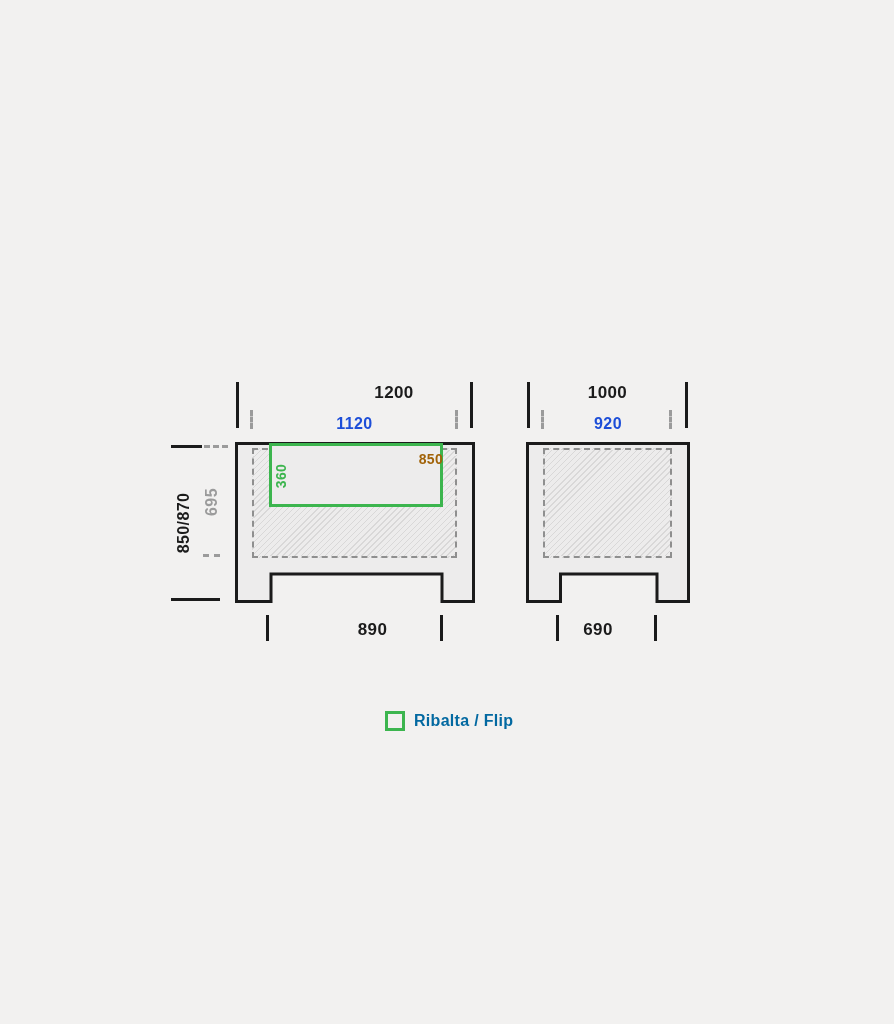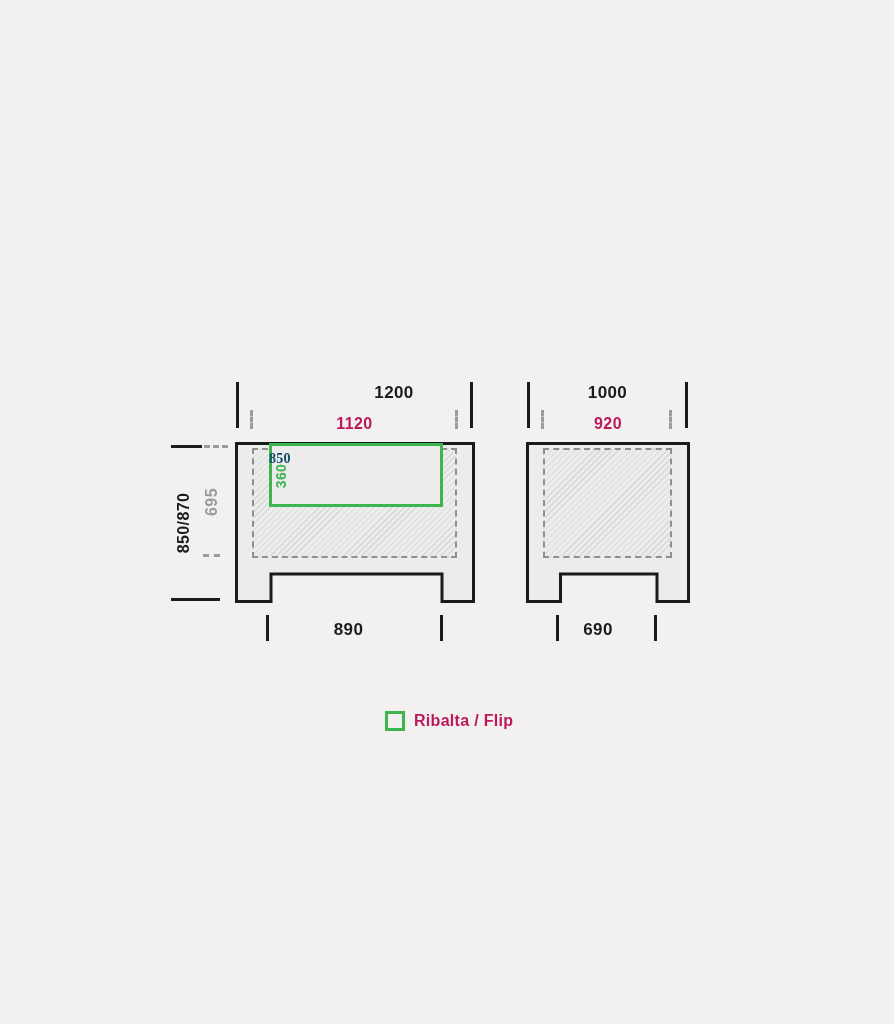--- a/index.html
+++ b/index.html
@@ -26,21 +26,21 @@
 
   
   .dim-label {
     position: absolute;
     text-align: center;
     font-weight: 700;
     font-size: 17px;
     color: #1b1b1b;
     letter-spacing: 0.4px;
   }
-  .dim-label.gray { color: #be185d; font-size: 16px; }
+  .dim-label.gray { color: #1d4ed8; font-size: 16px; }
   .rot {
     position: absolute;
     transform: translate(-50%, -50%) rotate(-90deg);
     white-space: nowrap;
     font-weight: 700;
     font-size: 16px;
     color: #1b1b1b;
     letter-spacing: 0.4px;
   }
   .rot.gray { color: #9b9b9b; }
@@ -61,41 +61,40 @@
 
   
   .flip-rect {
     position: absolute;
     box-sizing: border-box;
     border: 3px solid #3cb54e;
     background: #edecec;
   }
   .flip-width-label {
     position: absolute;
-    text-align: left;
+    text-align: right;
     font-weight: 700;
     font-size: 14px;
-    color: #0c4a6e;
+    color: #a16207;
     letter-spacing: 0.3px;
-    font-family: Liberation Serif, serif;
   }
 
   
   .legend-swatch {
     position: absolute;
     box-sizing: border-box;
     width: 20px; height: 20px;
     border: 3px solid #3cb54e;
     background: #f1f0ef;
   }
   .legend-label {
     position: absolute;
     font-weight: 700;
     font-size: 16px;
-    color: #be185d;
+    color: #0369a1;
     letter-spacing: 0.3px;
     line-height: 20px;
   }
   svg { display: block; }
 </style>
 </head>
 <body>
 
 <div id="canvas">
 
@@ -121,21 +120,21 @@
 
     <div class="line-h" style="left:171px; top:445px; width:31px;"></div>
     <div class="dash-h" style="left:204px; top:445px; width:24px;"></div>
     <div class="dash-h" style="left:203px; top:554px; width:17px;"></div>
     <div class="line-h" style="left:171px; top:598px; width:49px;"></div>
     <div class="rot" style="left:184px; top:523px;">850/870</div>
     <div class="rot gray" style="left:212px; top:502px;">695</div>
 
     <div class="tick-v short" style="left:266px; top:615px;"></div>
     <div class="tick-v short" style="left:440px; top:615px;"></div>
-    <div class="dim-label" style="left:260px; top:620px; width:177px;">890</div>
+    <div class="dim-label" style="left:284px; top:620px; width:177px;">890</div>
   </div>
 
   <div>
 
     <div class="tick-v long" style="left:527px; top:382px;"></div>
     <div class="tick-v long" style="left:685px; top:382px;"></div>
     <div class="dim-label" style="left:527px; top:383px; width:161px;">1000</div>
 
     <div class="dash-v" style="left:541px; top:410px; height:19px;"></div>
     <div class="dash-v" style="left:669px; top:410px; height:19px;"></div>

